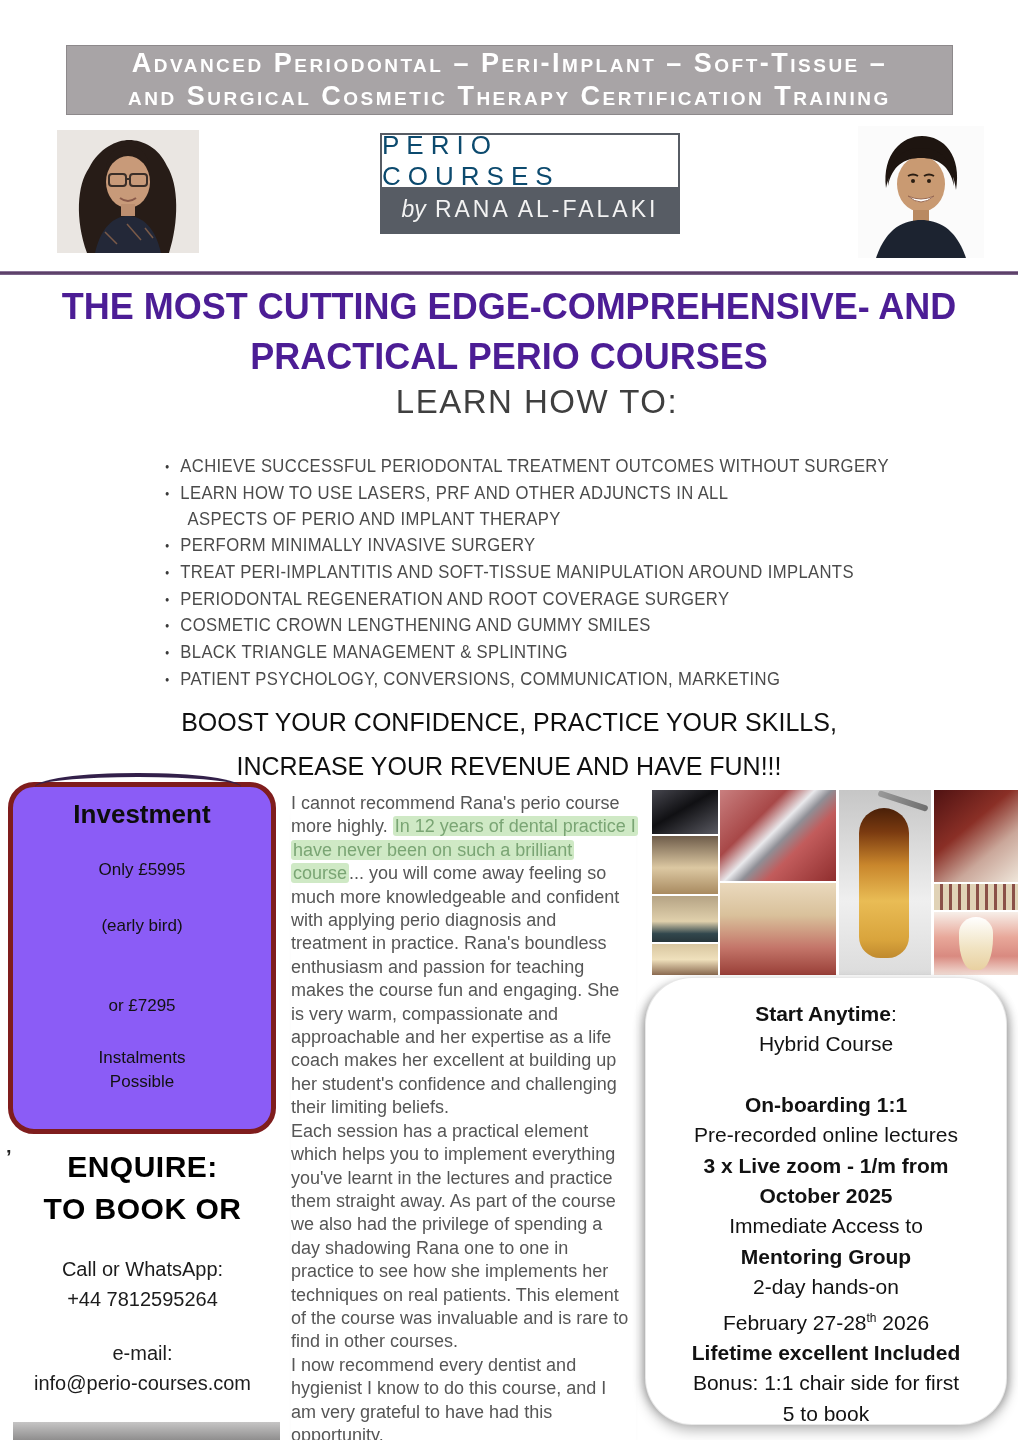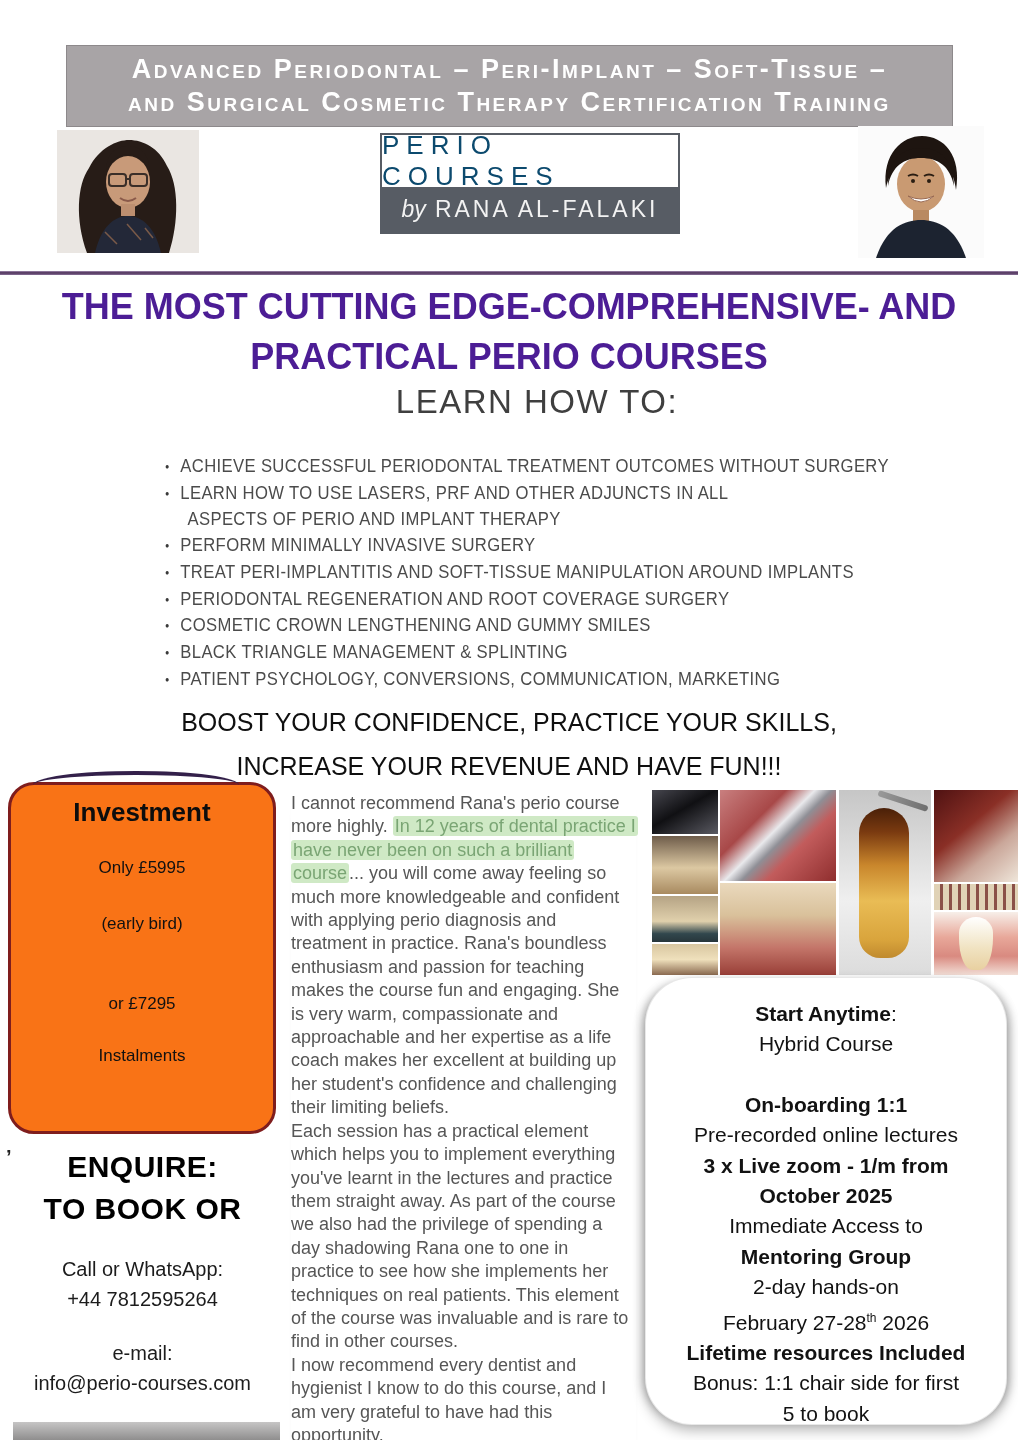--- a/index.html
+++ b/index.html
@@ -1,21 +1,21 @@
 <!DOCTYPE html>
 <html><head>
 <meta charset="utf-8">
 <style>
   * { margin:0; padding:0; box-sizing:border-box; }
   body { background:#ffffff; font-family:"Liberation Sans", sans-serif; }
   #page { position:relative; width:1018px; height:1440px; background:#ffffff; overflow:hidden; margin:0 auto; }
   .abs { position:absolute; }
 
   
-  #banner { left:66px; top:45px; width:887px; height:82px; background:#a8a4a6; border:1px solid #8d898b;
+  #banner { left:66px; top:45px; width:887px; height:70px; background:#a8a4a6; border:1px solid #8d898b;
             display:flex; flex-direction:column; justify-content:center; text-align:center; }
   .banner-line { color:#ffffff; font-weight:bold; font-variant:small-caps; font-size:27px;
                  letter-spacing:2.5px; line-height:33px; white-space:nowrap; }
 
   
   #photo-left  { left:57px;  top:130px; width:142px; height:123px; }
   #photo-right { left:858px; top:126px; width:126px; height:132px; }
   #photo-left svg, #photo-right svg { width:100%; height:100%; display:block; }
 
   #logo { left:380px; top:133px; width:300px; height:101px; border:2px solid #575c64; background:#fff; }
@@ -39,22 +39,22 @@
                 transform:scaleX(0.9); transform-origin:left top; }
   .lrow { line-height:25.7px; white-space:nowrap; }
   .lrow::before { content:"●"; font-size:8px; display:inline-block; width:17px; vertical-align:3px; color:#3a3a3a; }
   .lrow.cont::before { content:""; width:25px; }
 
   
   #boost { left:0; top:700px; width:1018px; text-align:center; font-weight:normal; font-size:25px;
            color:#0f0f0f; line-height:44px; }
 
   
-  #invest-card { left:8px; top:782px; width:268px; height:352px; background:#f97316;
-                 border:3px solid #7f1d1d; border-radius:26px; text-align:center; }
+  #invest-card { left:8px; top:782px; width:268px; height:352px; background:#8b5cf6;
+                 border:5px solid #7f1d1d; border-radius:26px; text-align:center; }
   #invest-arc { position:absolute; left:22px; top:-14px; width:206px; height:28px;
                 border-top:4px solid #33204a; border-radius:50%; }
   .inv-title { margin-top:12px; font-size:26px; font-weight:bold; color:#0d0d0d; }
   .inv-line  { font-size:17px; line-height:24px; color:#111111; }
   .inv-only  { margin-top:28px; }
   .inv-early { margin-top:32px; }
   .inv-or    { margin-top:56px; }
   .inv-late  { margin-top:2px; }
   .inv-inst  { margin-top:28px; }
 
@@ -183,20 +183,21 @@
     <div>INCREASE YOUR REVENUE AND HAVE FUN!!!</div>
   </div>
 
   <div id="invest-card" class="abs">
     <div id="invest-arc"></div>
     <div class="inv-title">Investment</div>
     <div class="inv-line inv-only">Only £5995</div>
     <div class="inv-line inv-early">(early bird)</div>
     <div class="inv-line inv-or">or £7295</div>
     <div class="inv-line inv-inst">Instalments</div>
+    <div class="inv-line">Possible</div>
   </div>
 
   <div id="stray" class="abs">’</div>
   <div id="booking" class="abs">
     <div class="bk-title">ENQUIRE:</div>
     <div class="bk-title">TO BOOK OR</div>
     <div class="bk-block">
       <div>Call or WhatsApp:</div>
       <div>+44 7812595264</div>
     </div>
@@ -242,18 +243,18 @@
     <div class="ccline">Hybrid Course</div>
     <div class="ccline spacer"></div>
     <div class="ccline bold">On-boarding 1:1</div>
     <div class="ccline">Pre-recorded online lectures</div>
     <div class="ccline bold">3 x Live zoom - 1/m from</div>
     <div class="ccline bold">October 2025</div>
     <div class="ccline">Immediate Access to</div>
     <div class="ccline bold">Mentoring Group</div>
     <div class="ccline">2-day hands-on</div>
     <div class="ccline"><span>February 27-28</span><sup>th</sup><span> 2026</span></div>
-    <div class="ccline bold">Lifetime resources Included</div>
+    <div class="ccline bold">Lifetime excellent Included</div>
     <div class="ccline">Bonus: 1:1 chair side for first</div>
     <div class="ccline">5 to book</div>
   </div>
 
 </div>
 
 </body></html>

